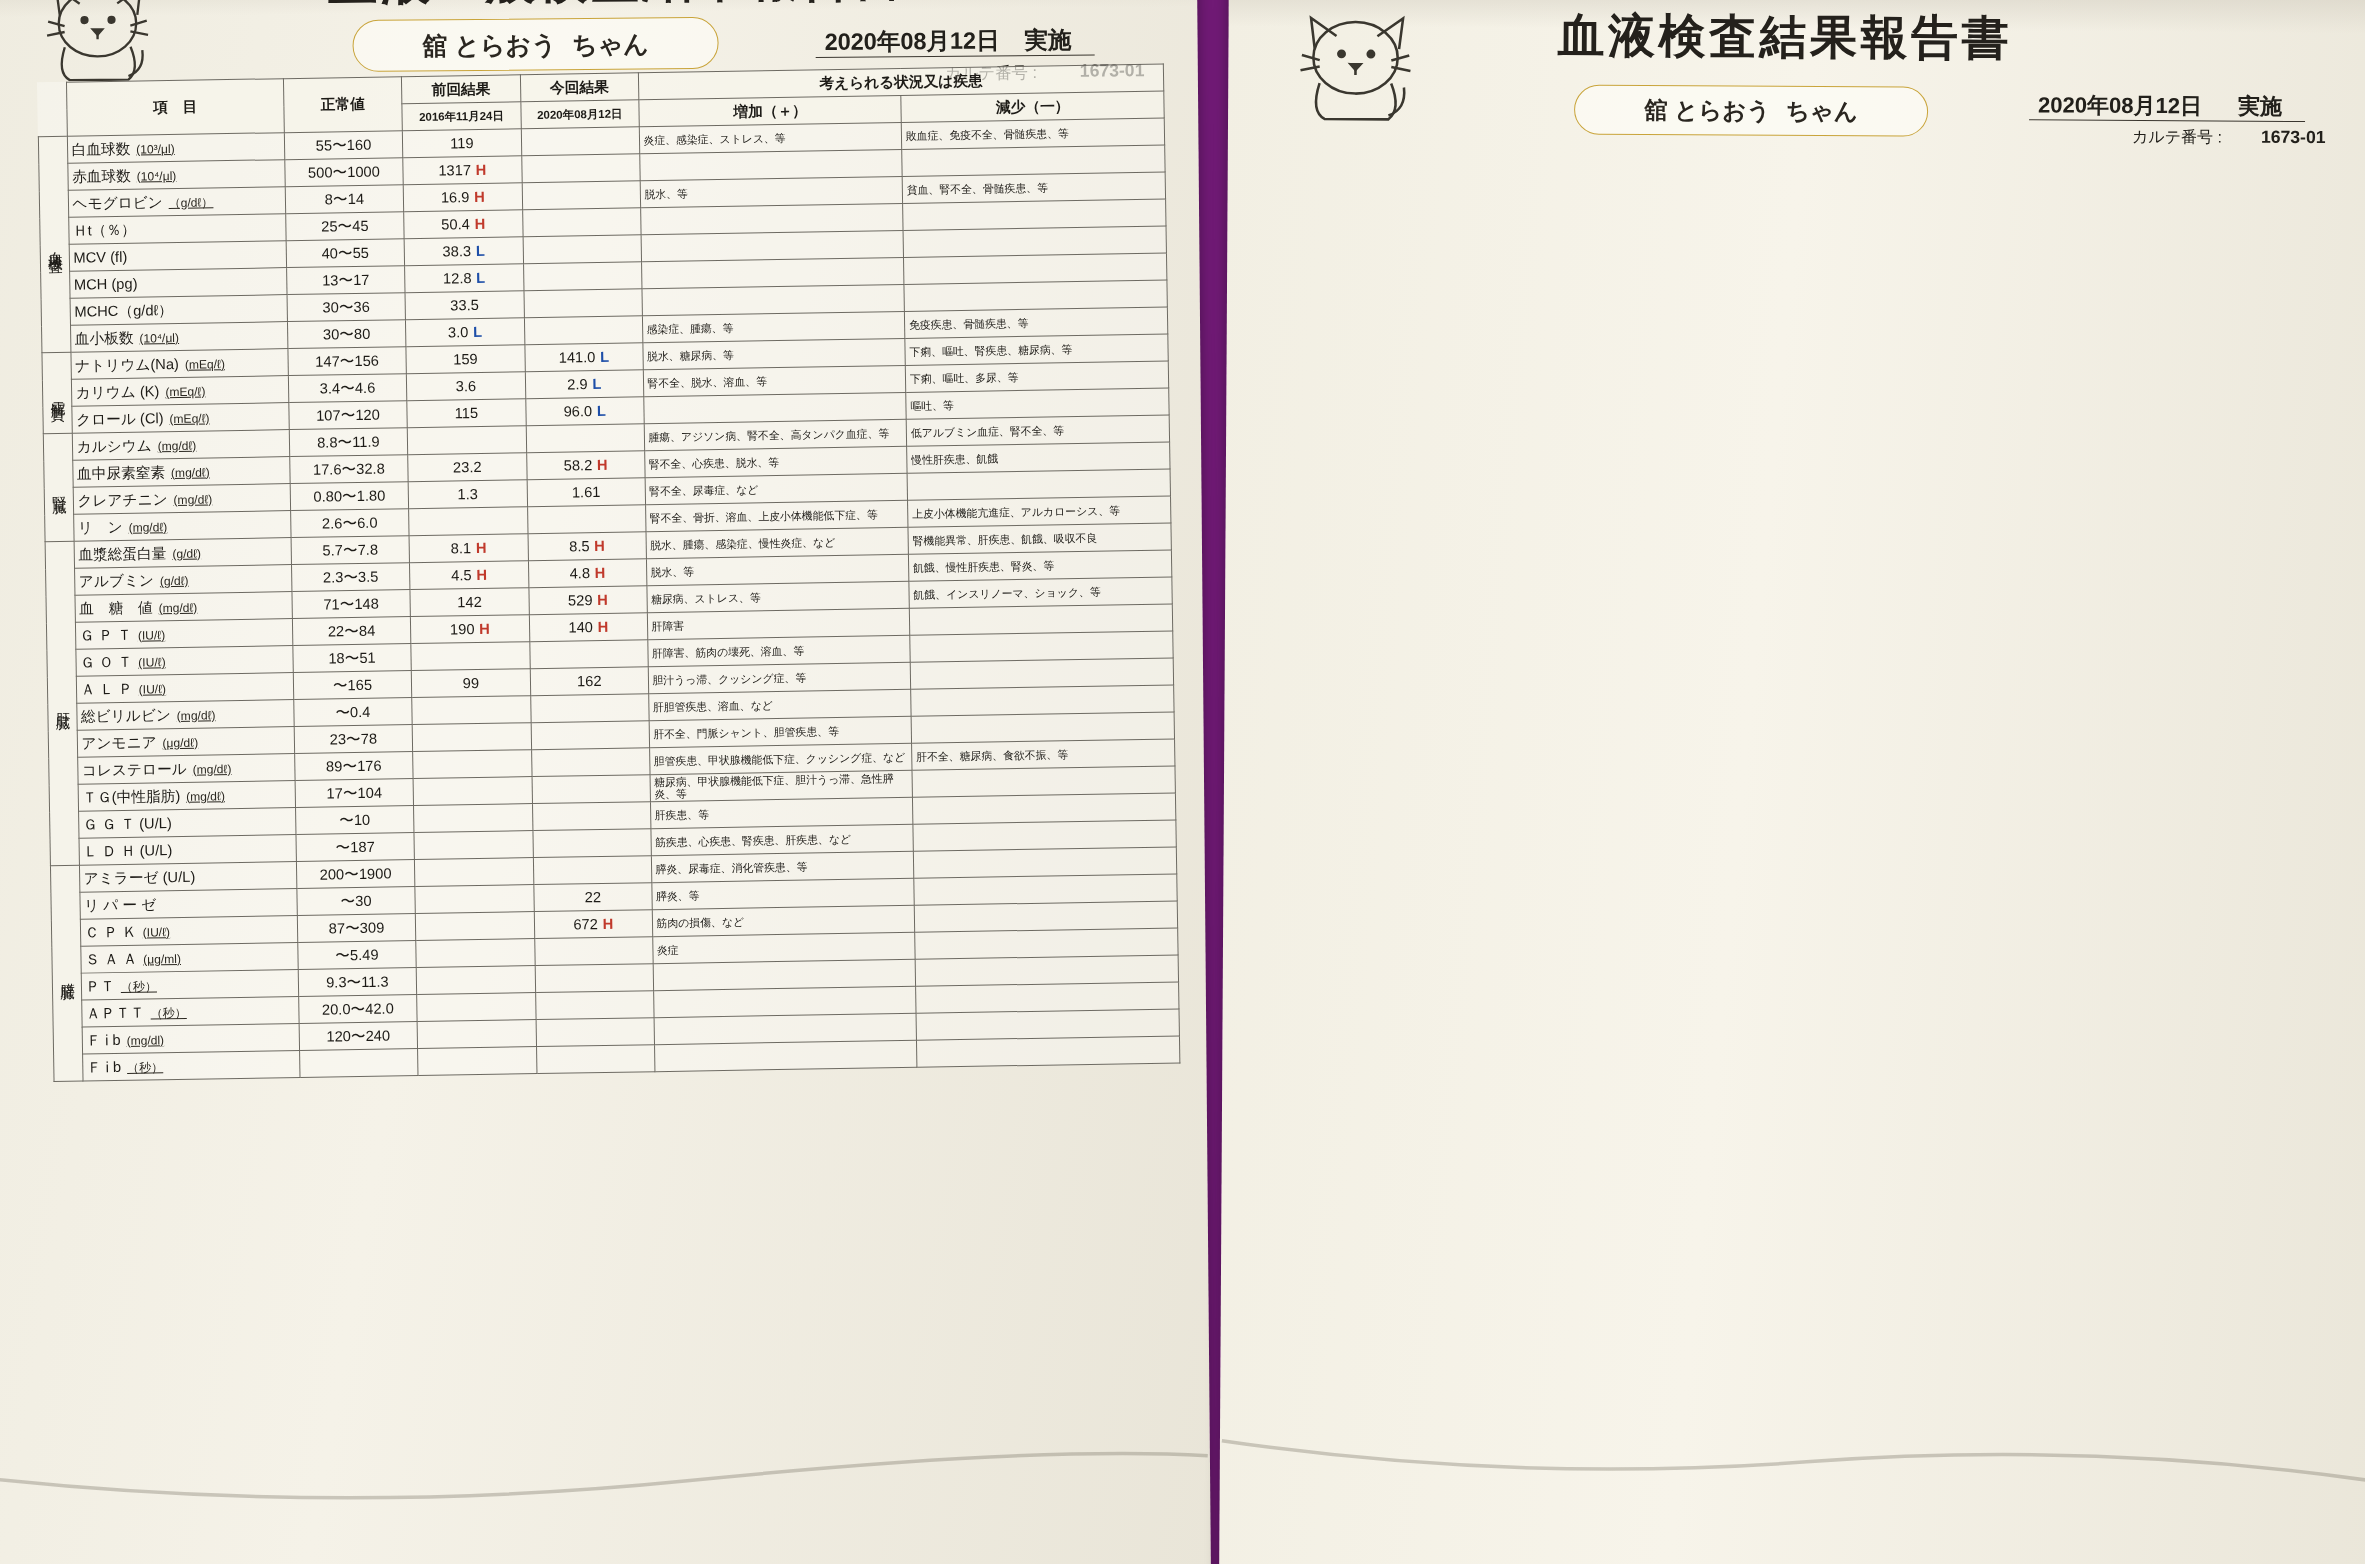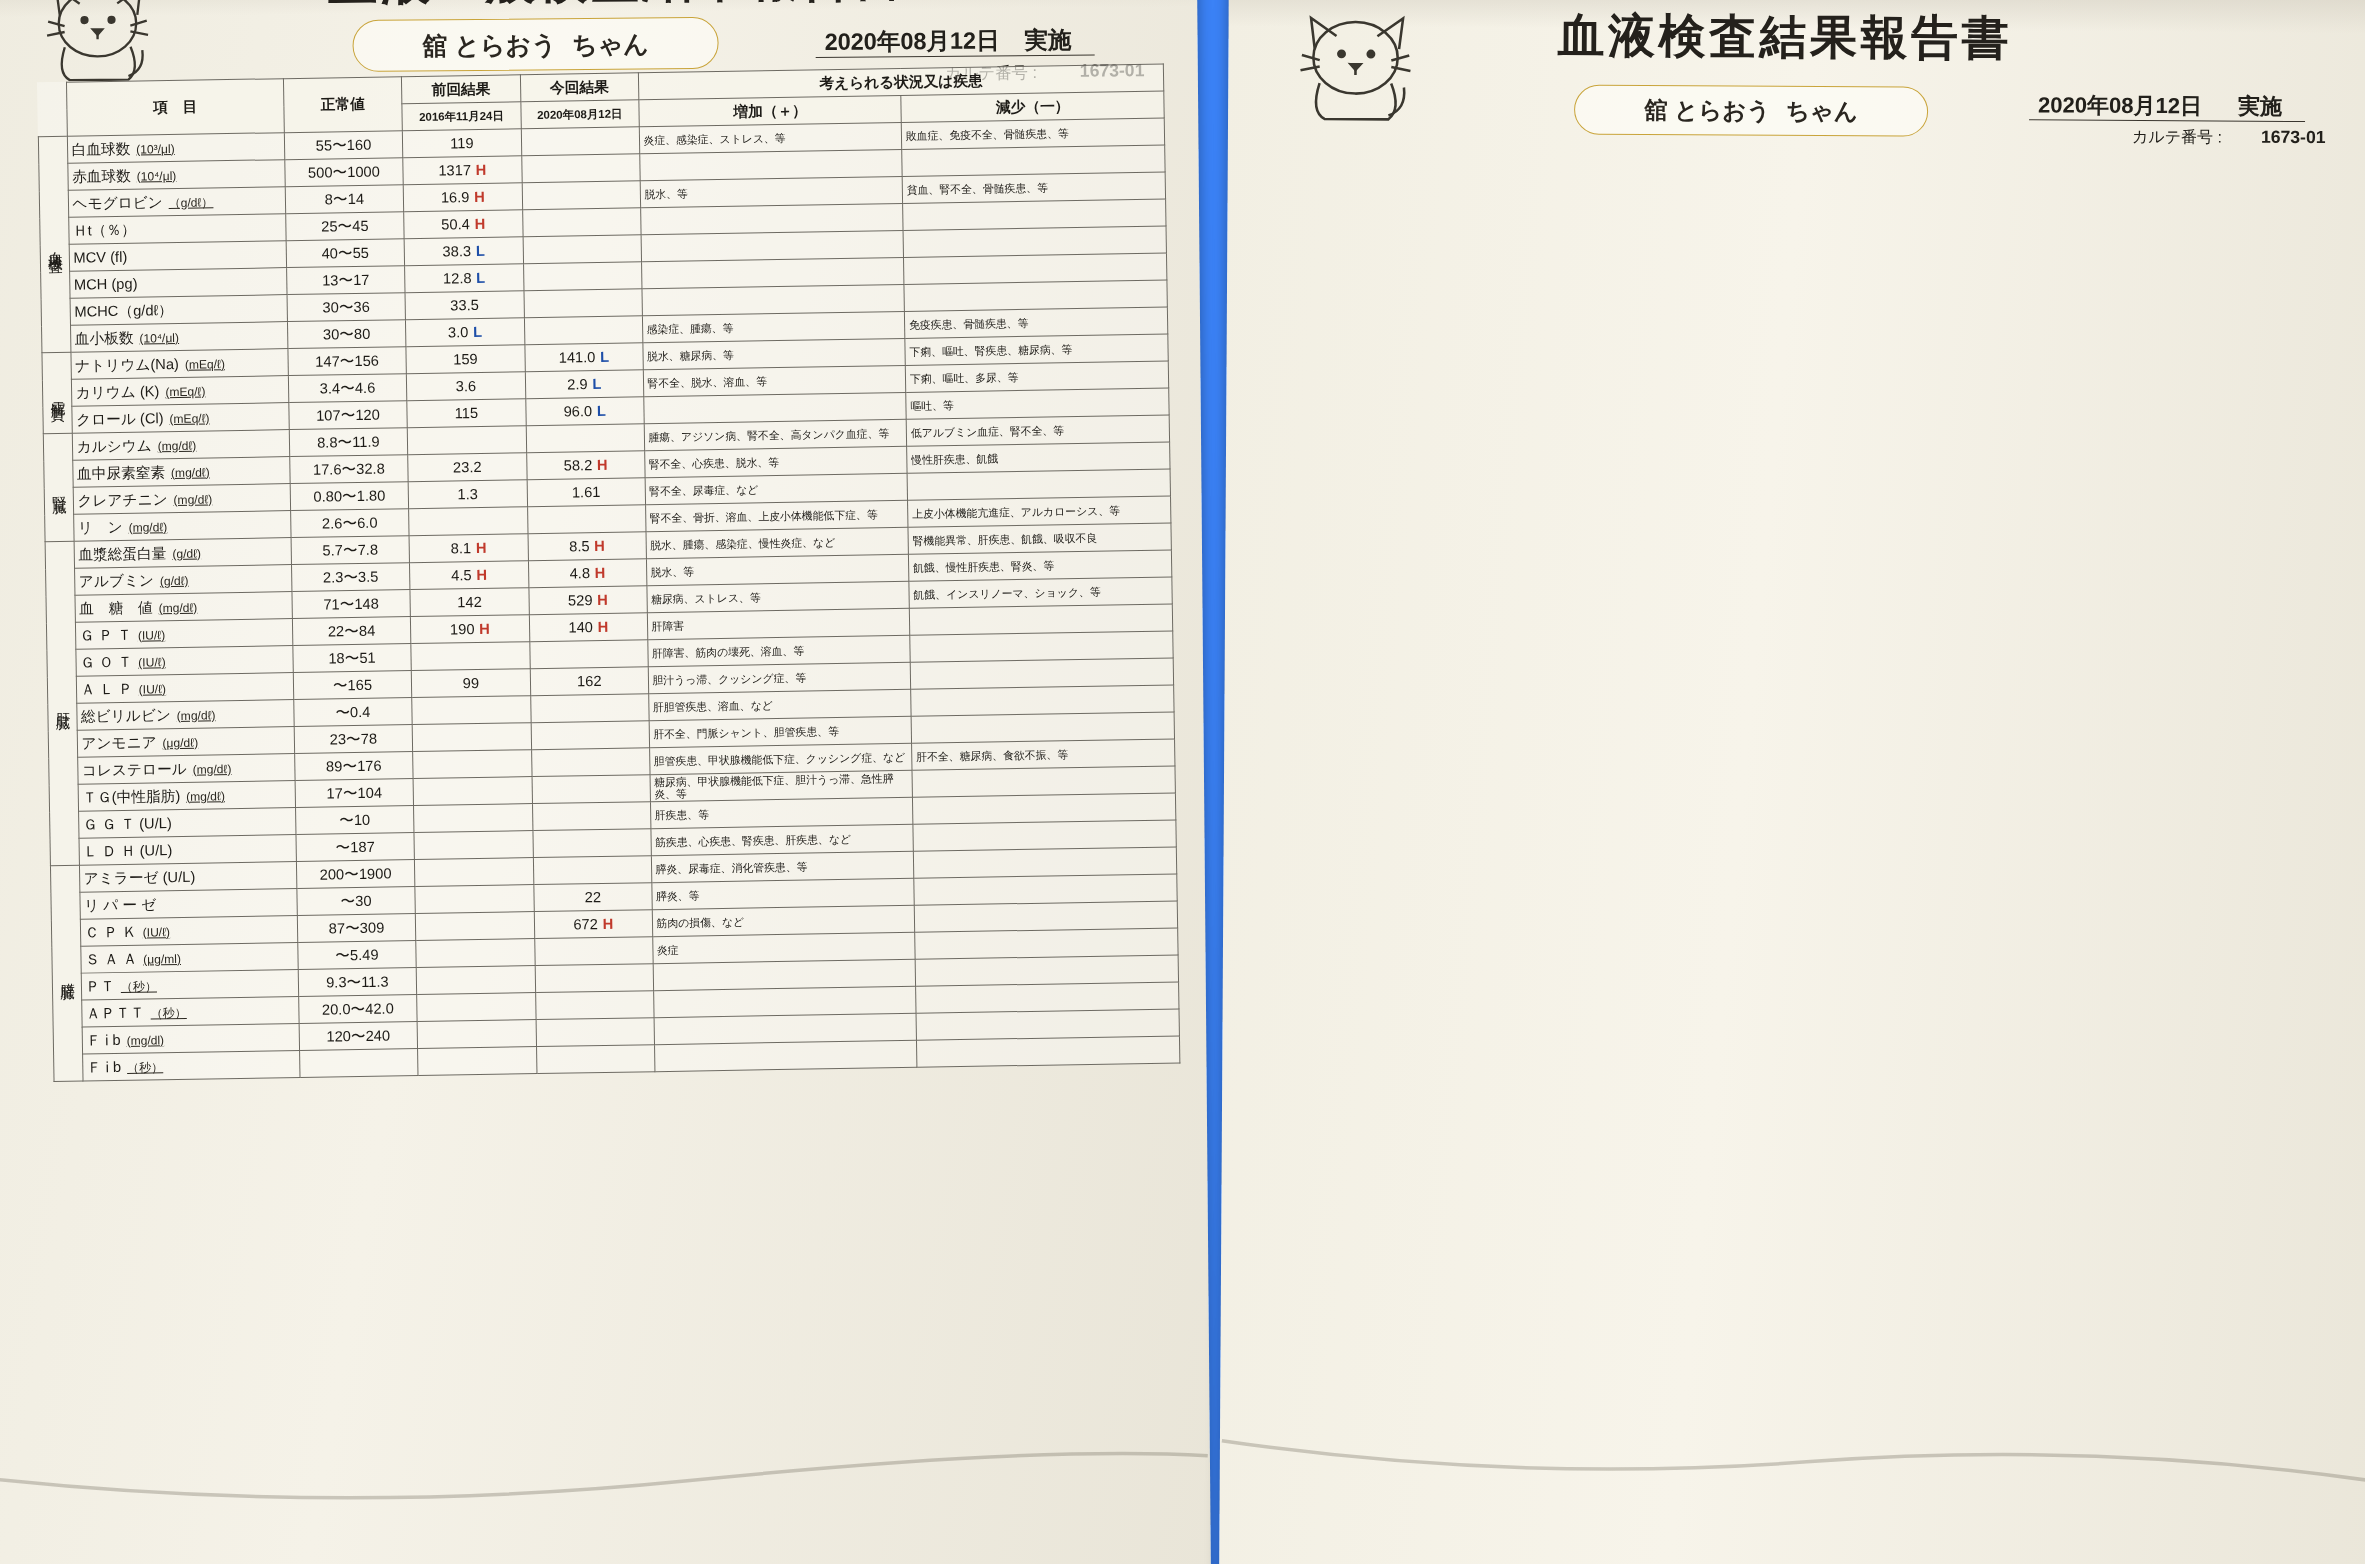--- a/index.html
+++ b/index.html
@@ -6,21 +6,21 @@
     margin: 0;
     padding: 0;
     background: #b9b3ab;
     font-family: "Liberation Sans", "DejaVu Sans", sans-serif;
   }
   #page {
     position: relative;
     width: 2366px;
     height: 1564px;
     overflow: hidden;
-    background: #3b82f6;
+    background: #701a75;
   }
 
   
   .sheet {
     position: absolute;
     background: #f3f0e6;
     box-shadow: 0 0 14px rgba(0,0,0,.35);
   }
   #sheet-left {
     left: -23.5px;

